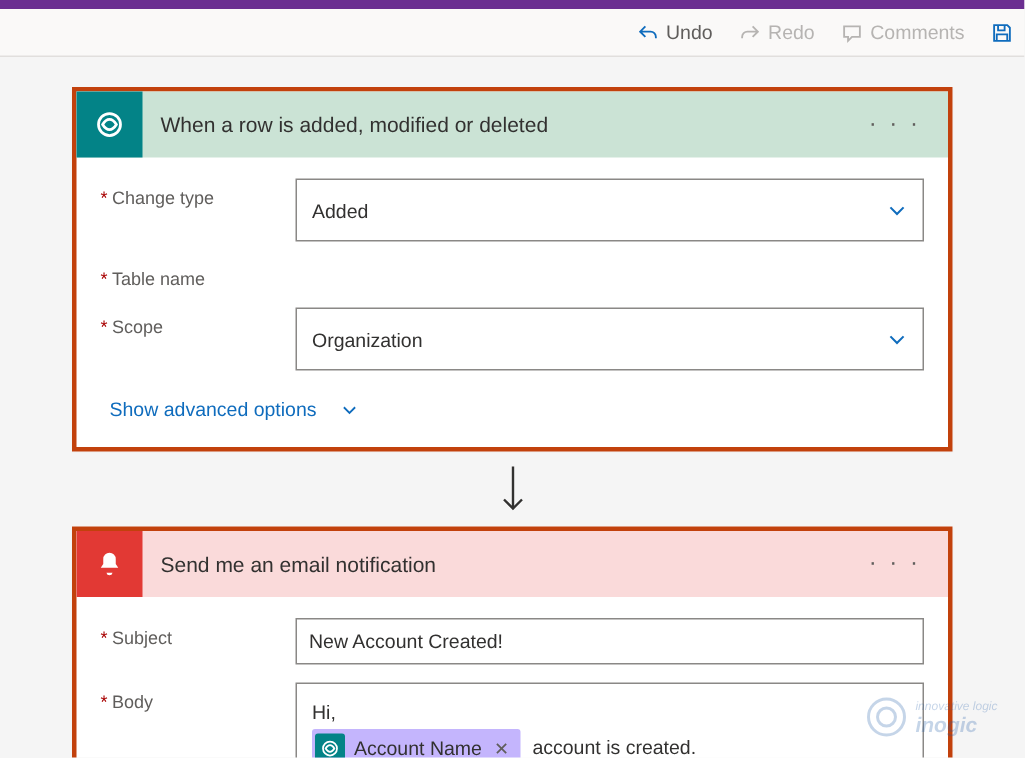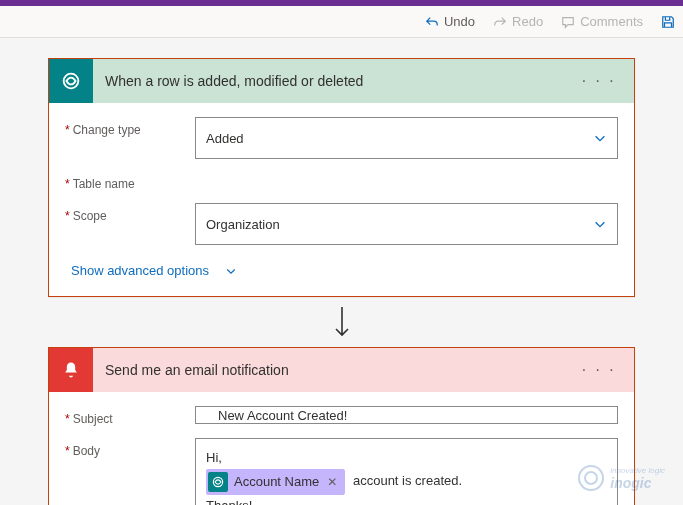--- a/index.html
+++ b/index.html
@@ -37,21 +37,21 @@
     color: #605e5c;
     cursor: pointer;
   }
   .tool-btn.disabled { color: #b6b4b2; }
   .tool-btn svg { width: 14px; height: 14px; }
   .canvas {
     padding: 20px 48px 16px 48px;
   }
   .card {
     background: #fff;
-    border: 1px solid #c2410c;
+    border: 3px solid #c2410c;
     box-shadow: 0 1px 1px rgba(0,0,0,0.04);
   }
   .card-header {
     display: flex;
     align-items: center;
     height: 44px;
     padding: 0 16px 0 0;
     gap: 12px;
   }
   .hdr-trigger { background: #cbe3d5; }
@@ -111,22 +111,22 @@
     display: flex;
     align-items: center;
     justify-content: space-between;
     padding: 0 10px;
     cursor: pointer;
   }
   .dropdown .chev {
     color: #0f6cbd;
   }
   .textinput {
-    height: 18px;
-    padding: 0 22px;
+    height: 31px;
+    padding: 0 8px;
     display: flex;
     align-items: center;
   }
   .textarea-box {
     padding: 8px 10px;
     line-height: 1.7;
     min-height: 78px;
   }
   .token {
     display: inline-flex;

